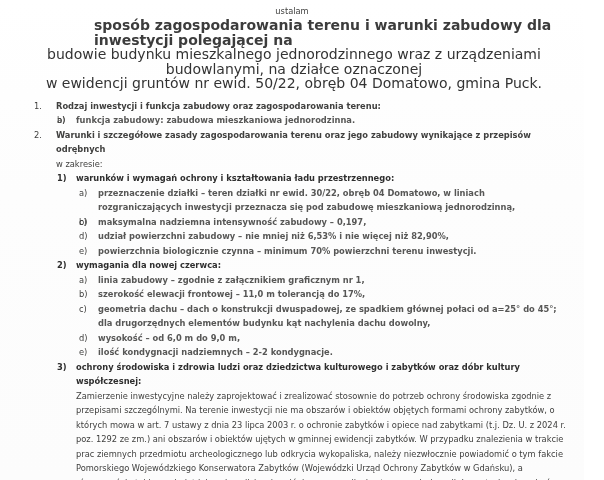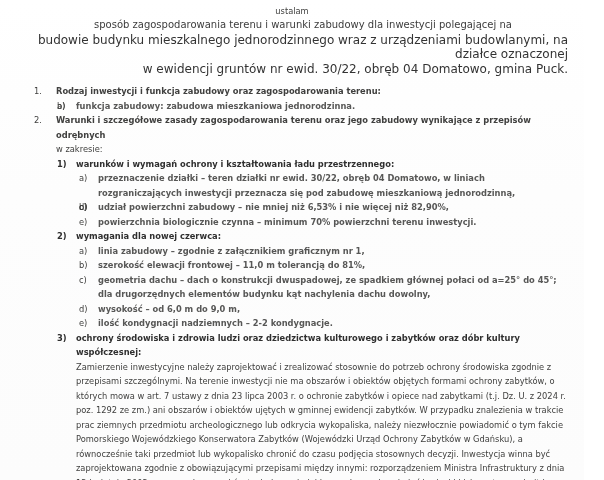--- a/index.html
+++ b/index.html
@@ -31,32 +31,33 @@
     line-height: 14.4px;
     color: #40403f;
   }
 
   
   .center-line {
     text-align: center;
     line-height: 14px;
   }
   .head-para {
-    text-align: right;
+    text-align: center;
     line-height: 14.6px;
     padding-left: 34px;
     padding-right: 6px;
-    font-size: 12px;
+    font-size: 14px;
     color: #333;
   }
   .head-indent {
     padding-left: 84px;
     line-height: 14.6px;
-    font-size: 10px;
+    font-size: 14px;
     color: #3c3c3c;
+    font-weight: bold;
   }
 
   
   .lvl1 {
     position: relative;
     padding-left: 46px;
     padding-right: 8px;
     line-height: 14.5px;
   }
   .lvl1 > .mk {
@@ -106,21 +107,21 @@
 </head>
 <body>
 
 <div class="page">
   <div class="doc">
 
     <div class="center-line">ustalam</div>
 
     <div class="head-indent">sposób zagospodarowania terenu i warunki zabudowy dla inwestycji polegającej na</div>
     <div class="head-para" style="padding-left:10px;">budowie budynku mieszkalnego jednorodzinnego wraz z urządzeniami budowlanymi, na działce oznaczonej</div>
-    <div class="head-para" style="padding-left:10px;">w ewidencji gruntów nr ewid. 30/22, obręb 04 Domatowo, gmina Puck.</div>
+    <div class="head-para" style="padding-left:10px;">w ewidencji gruntów nr ewid. 50/22, obręb 04 Domatowo, gmina Puck.</div>
 
     <div style="height:8px;"></div>
 
     <div class="lvl1">
       <span class="mk">1.</span>
       <span class="txt">Rodzaj inwestycji i funkcja zabudowy oraz zagospodarowania terenu:</span>
     </div>
 
     <div class="lvl2">
       <span class="mk">a)</span>
@@ -142,41 +143,42 @@
     </div>
     <div class="lvl3">
       <span class="mk">a)</span>
       <span class="txt faint">przeznaczenie działki – teren działki nr ewid. 30/22, obręb 04 Domatowo, w liniach rozgraniczających inwestycji przeznacza się pod zabudowę mieszkaniową jednorodzinną,</span>
     </div>
     <div class="lvl3">
       <span class="mk">b)</span>
     </div>
     <div class="lvl3">
       <span class="mk">c)</span>
+      <span class="txt faint">maksymalna nadziemna intensywność zabudowy – 0,197,</span>
     </div>
     <div class="lvl3">
       <span class="mk">d)</span>
       <span class="txt faint">udział powierzchni zabudowy – nie mniej niż 6,53% i nie więcej niż 82,90%,</span>
     </div>
     <div class="lvl3">
       <span class="mk">e)</span>
       <span class="txt faint">powierzchnia biologicznie czynna – minimum 70% powierzchni terenu inwestycji.</span>
     </div>
 
     <div class="lvl2">
       <span class="mk b">2)</span>
       <span class="txt b">wymagania dla nowej czerwca:</span>
     </div>
     <div class="lvl3">
       <span class="mk">a)</span>
       <span class="txt faint">linia zabudowy – zgodnie z załącznikiem graficznym nr 1,</span>
     </div>
     <div class="lvl3">
       <span class="mk">b)</span>
-      <span class="txt faint">szerokość elewacji frontowej – 11,0 m tolerancją do 81%,</span>
+      <span class="txt faint">szerokość elewacji frontowej – 11,0 m tolerancją do 17%,</span>
     </div>
     <div class="lvl3">
       <span class="mk">c)</span>
       <span class="txt faint">geometria dachu – dach o konstrukcji dwuspadowej, ze spadkiem głównej połaci od a=25° do 45°; dla drugorzędnych elementów budynku kąt nachylenia dachu dowolny,</span>
     </div>
     <div class="lvl3">
       <span class="mk">d)</span>
       <span class="txt faint">wysokość – od 6,0 m do 9,0 m,</span>
     </div>
     <div class="lvl3">

